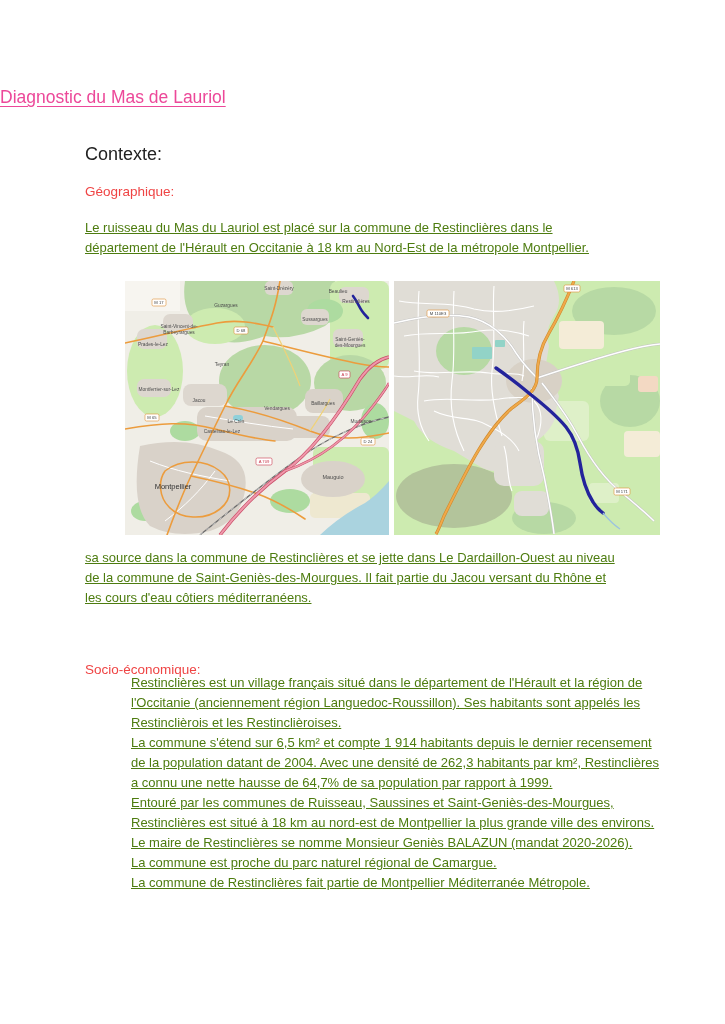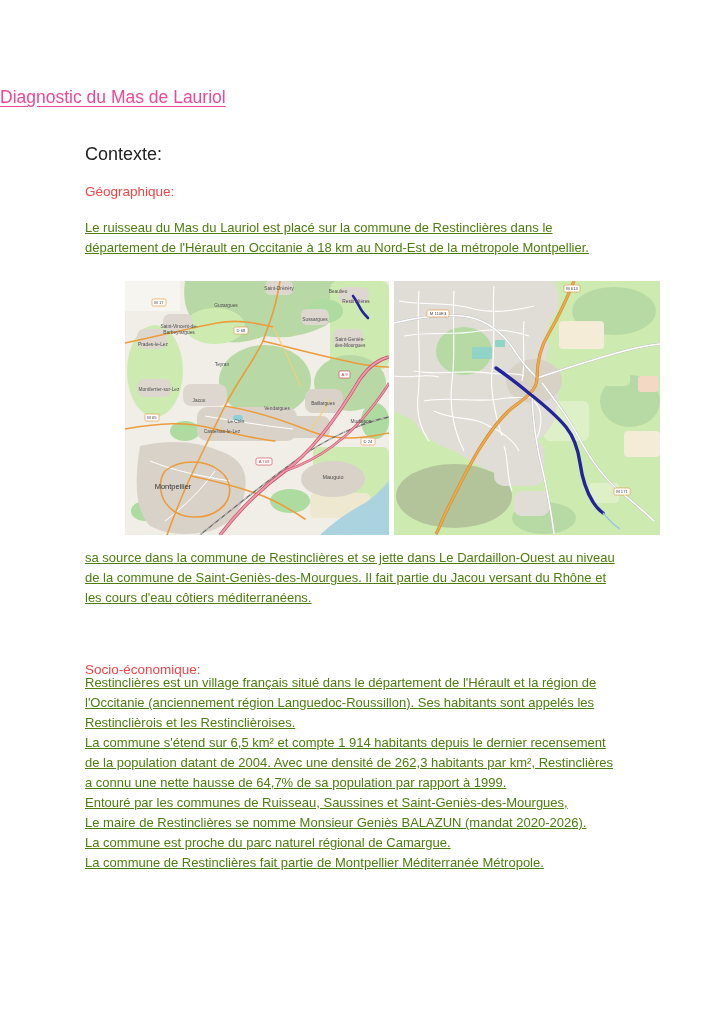--- a/index.html
+++ b/index.html
@@ -251,26 +251,27 @@
   </div>
 
   <div class="para" style="top:548px;">
     <div class="line">sa source dans la commune de Restinclières et se jette dans Le Dardaillon-Ouest au niveau</div>
     <div class="line">de la commune de Saint-Geniès-des-Mourgues. Il fait partie du Jacou versant du Rhône et</div>
     <div class="line">les cours d'eau côtiers méditerranéens.</div>
   </div>
 
   <div class="h-sub" style="top:634px;margin-top:28px;">Socio-économique:</div>
 
-  <div class="para" style="top:673px;">
+  <div class="para" style="top:673px;margin-left:46px;">
     <div class="line">Restinclières est un village français situé dans le département de l'Hérault et la région de</div>
     <div class="line">l'Occitanie (anciennement région Languedoc-Roussillon). Ses habitants sont appelés les</div>
     <div class="line">Restinclièrois et les Restinclièroises.</div>
     <div class="line">La commune s'étend sur 6,5 km² et compte 1 914 habitants depuis le dernier recensement</div>
     <div class="line">de la population datant de 2004. Avec une densité de 262,3 habitants par km², Restinclières</div>
     <div class="line">a connu une nette hausse de 64,7% de sa population par rapport à 1999.</div>
     <div class="line">Entouré par les communes de Ruisseau, Saussines et Saint-Geniès-des-Mourgues,</div>
+    <div class="line">Restinclières est situé à 18 km au nord-est de Montpellier la plus grande ville des environs.</div>
     <div class="line">Le maire de Restinclières se nomme Monsieur Geniès BALAZUN (mandat 2020-2026).</div>
     <div class="line">La commune est proche du parc naturel régional de Camargue.</div>
     <div class="line">La commune de Restinclières fait partie de Montpellier Méditerranée Métropole.</div>
   </div>
 
 </div>
 
 </body></html>

